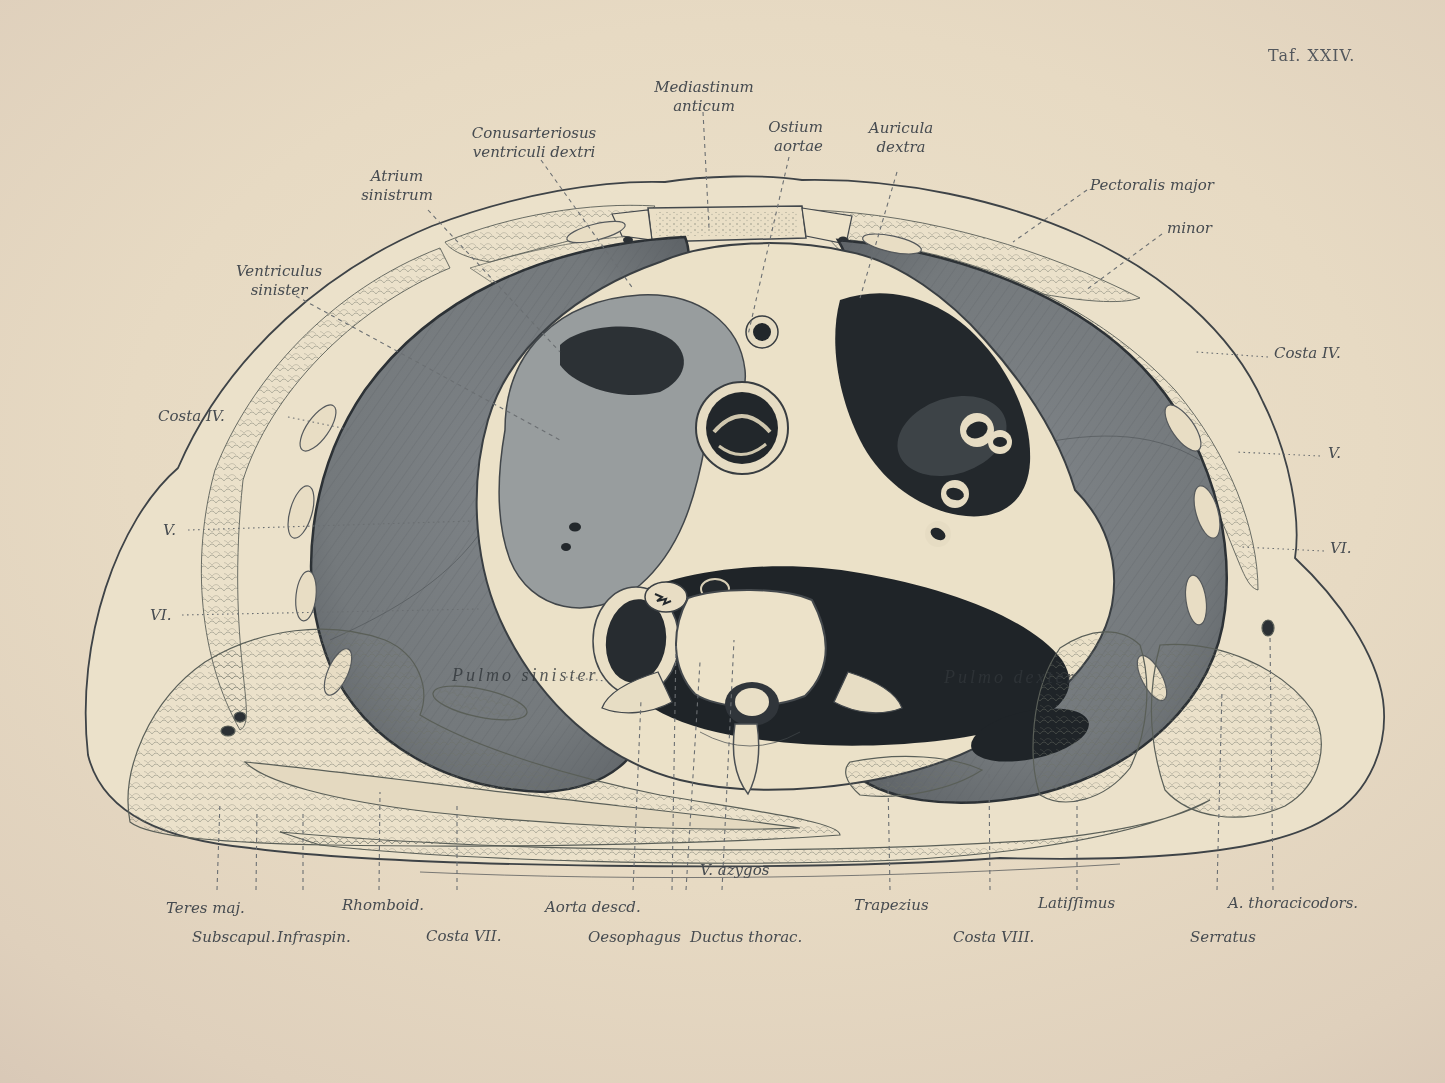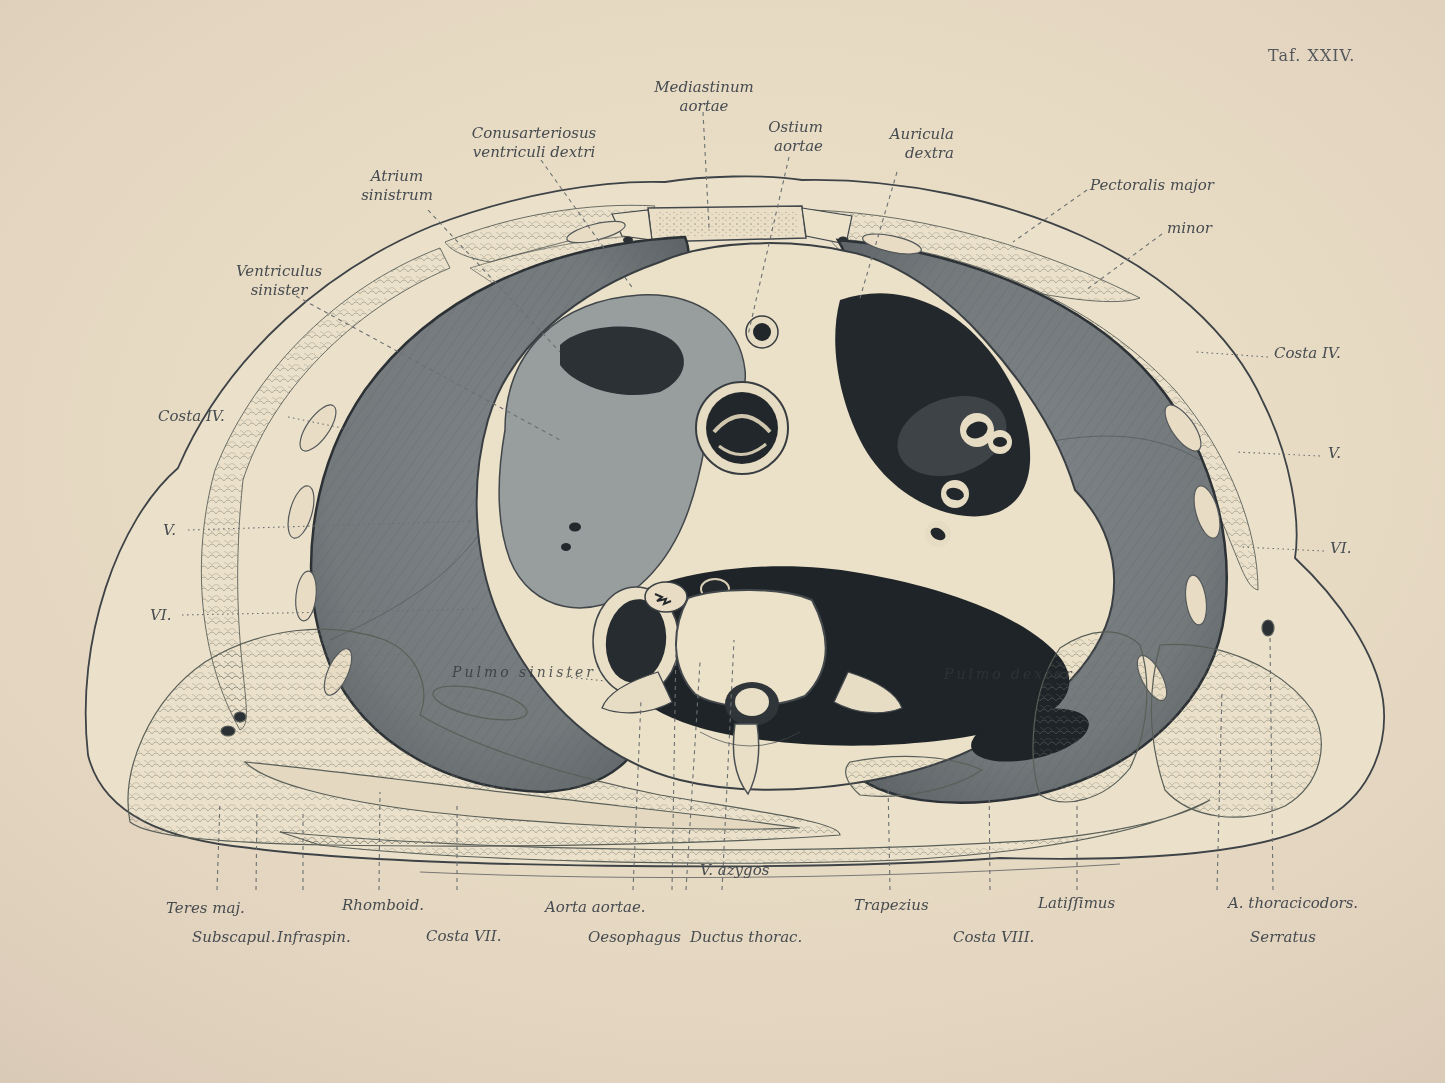--- a/index.html
+++ b/index.html
@@ -21,21 +21,21 @@
     position:absolute;
     font-style:italic;
     font-size:15px;
     line-height:1.25;
     color:#464b50;
     white-space:pre-line;
   }
   .ctr{text-align:center;}
   .rgt{text-align:right;}
   .lung-lbl{
-    font-size:14px;color:#31363a;opacity:.8;letter-spacing:3px;
+    font-size:18px;color:#31363a;opacity:.8;letter-spacing:3px;font-family:Liberation Serif, serif;
   }
 </style>
 </head>
 <body>
 
 <div class="page">
 
   <svg class="fig" viewBox="0 0 1445 1083">
     <defs>
       <pattern id="lungtex" width="9" height="9" patternUnits="userSpaceOnUse" patternTransform="rotate(35)">
@@ -287,24 +287,24 @@
         <line x1="1320" y1="456" x2="1236" y2="452"></line>
         <line x1="1324" y1="551" x2="1242" y2="547"></line>
         <line x1="566" y1="677" x2="606" y2="681"></line>
       </g>
     </g>
   </svg>
 
   <div class="plate-title">Taf. XXIV.</div>
 
   <div class="lbl ctr" style="left:638px;top:78px;width:132px;">Mediastinum
-aortae</div>
+anticum</div>
   <div class="lbl rgt" style="left:735px;top:118px;width:88px;">Ostium
 aortae</div>
-  <div class="lbl ctr" style="left:848px;top:125px;width:106px;text-align:right;">Auricula
+  <div class="lbl ctr" style="left:848px;top:119px;width:106px;">Auricula
 dextra</div>
   <div class="lbl ctr" style="left:446px;top:124px;width:176px;font-style:italic;">Conusarteriosus
 ventriculi dextri</div>
   <div class="lbl ctr" style="left:338px;top:167px;width:118px;">Atrium
 sinistrum</div>
   <div class="lbl" style="left:1090px;top:176px;">Pectoralis major</div>
   <div class="lbl" style="left:1167px;top:219px;">minor</div>
   <div class="lbl ctr" style="left:213px;top:262px;width:132px;">Ventriculus
 sinister</div>
 
@@ -313,27 +313,27 @@
   <div class="lbl" style="left:150px;top:606px;">VI.</div>
   <div class="lbl" style="left:1274px;top:344px;">Costa IV.</div>
   <div class="lbl" style="left:1328px;top:444px;">V.</div>
   <div class="lbl" style="left:1330px;top:539px;">VI.</div>
 
   <div class="lbl lung-lbl" style="left:452px;top:664px;">Pulmo sinister</div>
   <div class="lbl lung-lbl" style="left:944px;top:666px;">Pulmo dexter</div>
 
   <div class="lbl" style="left:166px;top:899px;">Teres maj.</div>
   <div class="lbl" style="left:342px;top:896px;">Rhomboid.</div>
-  <div class="lbl" style="left:545px;top:898px;">Aorta aortae.</div>
+  <div class="lbl" style="left:545px;top:898px;">Aorta descd.</div>
   <div class="lbl" style="left:700px;top:861px;">V. azygos</div>
   <div class="lbl" style="left:854px;top:896px;">Trapezius</div>
   <div class="lbl" style="left:1038px;top:894px;">Latiſſimus</div>
   <div class="lbl" style="left:1228px;top:894px;">A. thoracicodors.</div>
 
   <div class="lbl" style="left:192px;top:928px;">Subscapul.</div>
   <div class="lbl" style="left:277px;top:928px;">Infraspin.</div>
   <div class="lbl" style="left:426px;top:927px;">Costa VII.</div>
   <div class="lbl" style="left:588px;top:928px;">Oesophagus</div>
   <div class="lbl" style="left:690px;top:928px;">Ductus thorac.</div>
   <div class="lbl" style="left:953px;top:928px;">Costa VIII.</div>
-  <div class="lbl" style="left:1250px;top:928px;text-align:center;">Serratus</div>
+  <div class="lbl" style="left:1190px;top:928px;text-align:center;">Serratus</div>
 
 </div>
 
 </body></html>

